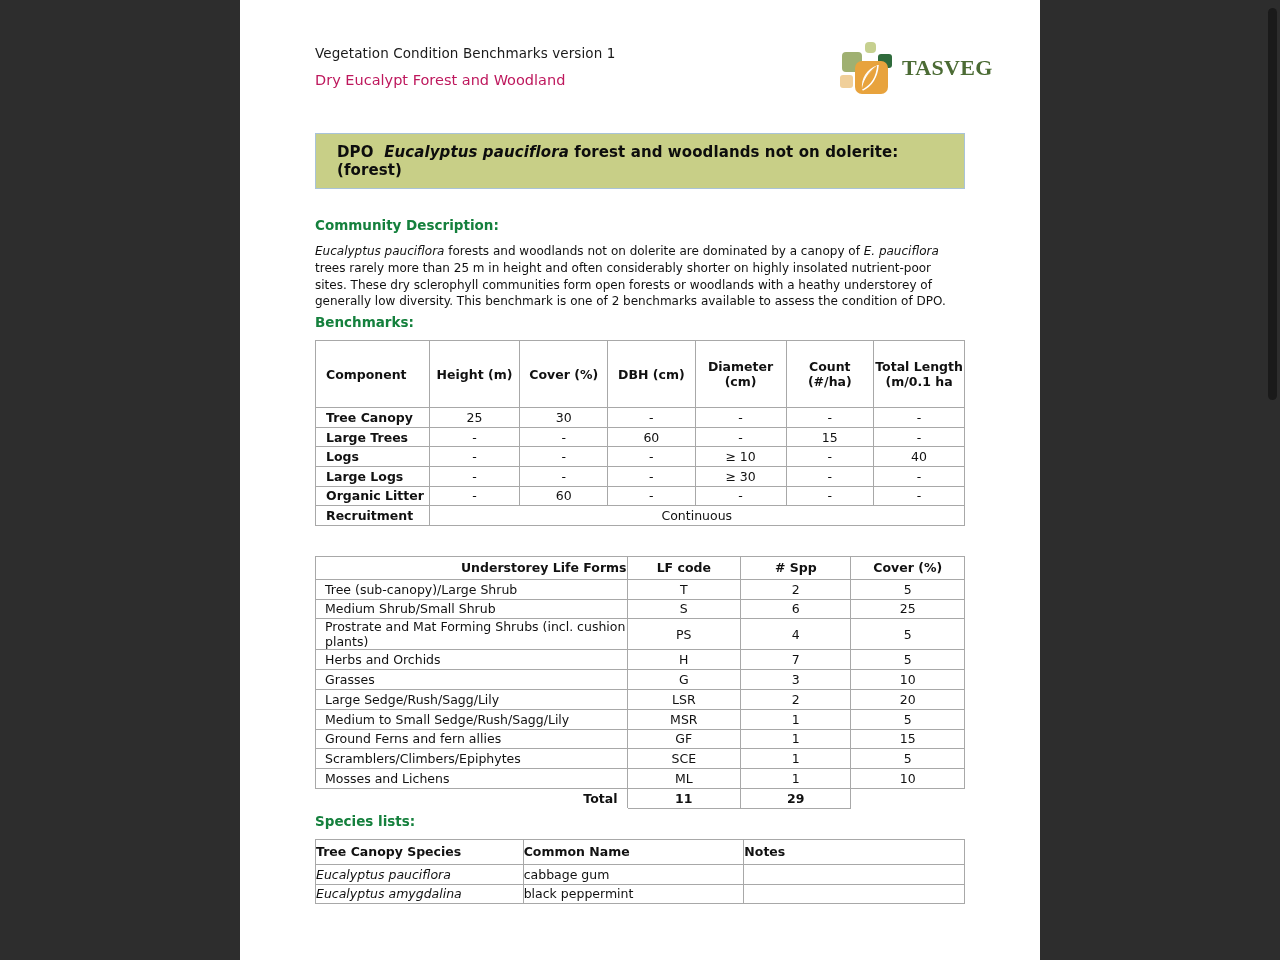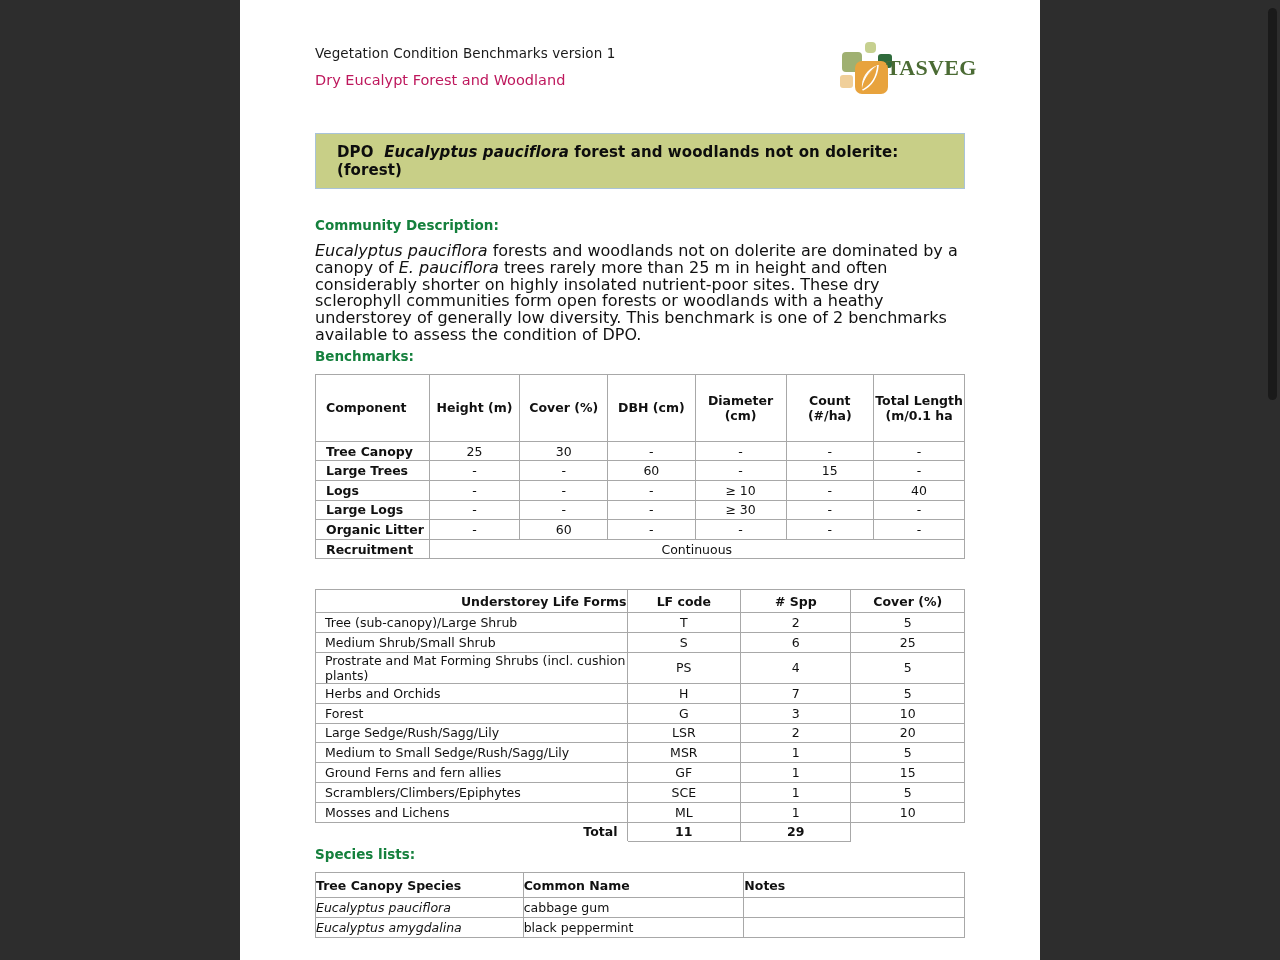--- a/index.html
+++ b/index.html
@@ -66,21 +66,21 @@
   }
   .logo-mark {
     position: absolute;
     left: 0;
     top: 0;
     width: 62px;
     height: 56px;
   }
   .logo-word {
     position: absolute;
-    left: 46px;
+    left: 62px;
     top: 16px;
     font-family: "Liberation Serif", serif;
     font-size: 22px;
     font-weight: bold;
     color: #4b6b34;
     letter-spacing: 0.3px;
     line-height: 22px;
   }
 
   .sq { position: absolute; border-radius: 4px; }
@@ -120,21 +120,21 @@
   .section-label {
     font-size: 13.5px;
     font-weight: bold;
     color: #15803d;
     margin-top: 28px;
   }
   .section-label.tight { margin-top: 4px; }
 
   .body-par {
     margin-top: 10px;
-    font-size: 16px;
+    font-size: 12px;
     color: #111;
     line-height: 16.8px;
     text-align: left;
   }
   .body-par .sci { font-style: italic; }
 
   
   table.doc-tbl {
     border-collapse: collapse;
     width: 100%;
@@ -417,21 +417,21 @@
             <td>4</td>
             <td class="last">5</td>
           </tr>
           <tr>
             <td class="lf">Herbs and Orchids</td>
             <td>H</td>
             <td>7</td>
             <td class="last">5</td>
           </tr>
           <tr>
-            <td class="lf">Forest</td>
+            <td class="lf">Grasses</td>
             <td>G</td>
             <td>3</td>
             <td class="last">10</td>
           </tr>
           <tr>
             <td class="lf">Large Sedge/Rush/Sagg/Lily</td>
             <td>LSR</td>
             <td>2</td>
             <td class="last">20</td>
           </tr>

